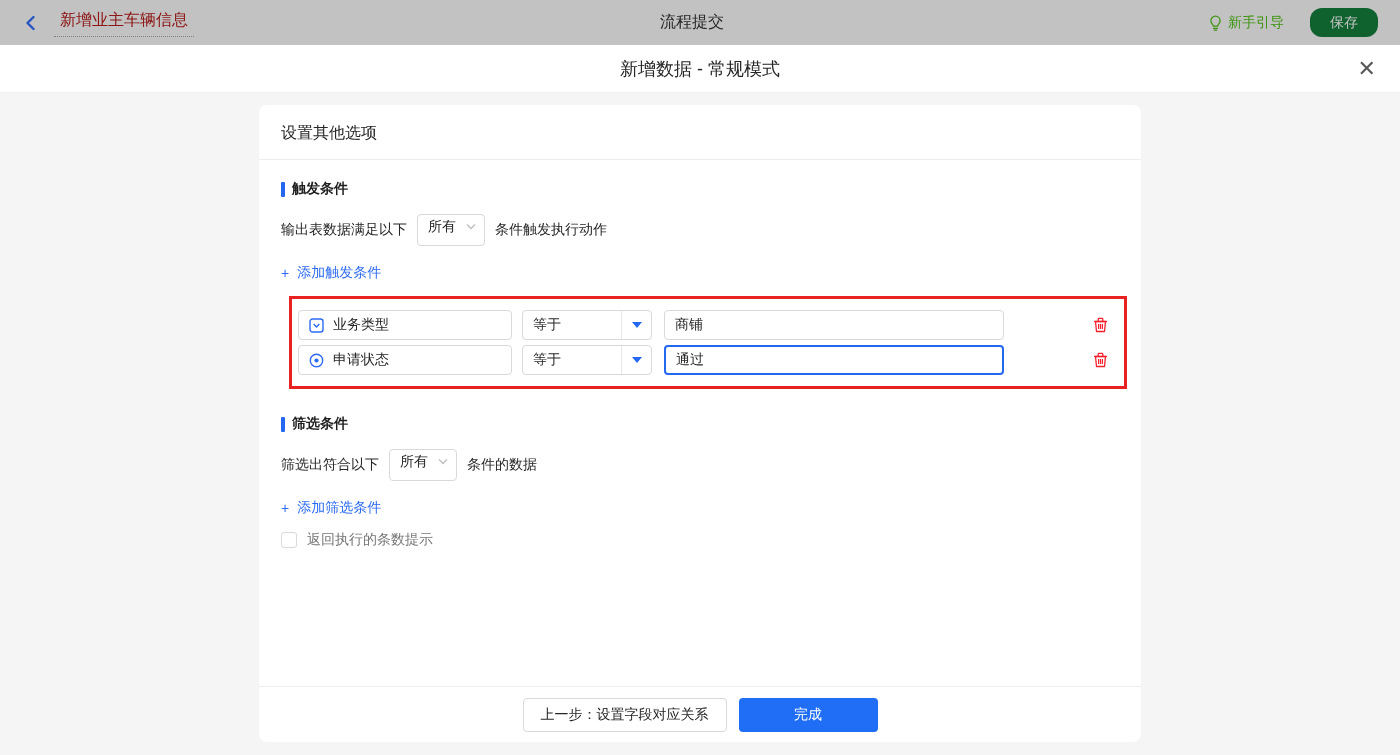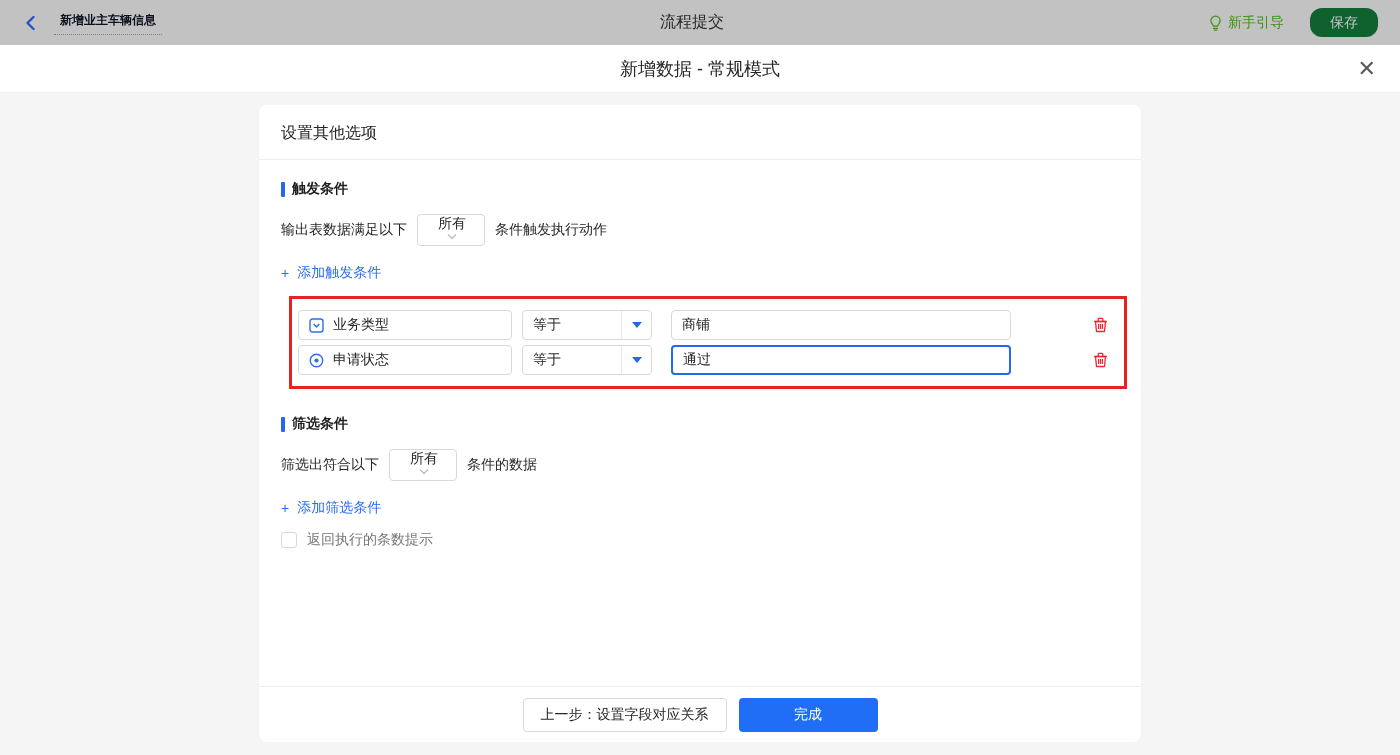--- a/index.html
+++ b/index.html
@@ -6,22 +6,22 @@
   html,body { width:1400px; height:755px; overflow:hidden;
     font-family:"Liberation Sans","DejaVu Sans",sans-serif; background:#fff; }
 
   
   .topbar { position:relative; height:45px; background:#ffffff;
     display:flex; align-items:center; padding:0 22px; }
   .topbar::after { content:""; position:absolute; inset:0;
     background:rgba(0,0,0,0.24); pointer-events:none; z-index:5; }
   .tb-left { display:flex; align-items:center; gap:14px; }
   .back-ic { width:18px; height:18px; display:flex; align-items:center; cursor:pointer; }
-  .tb-title { font-size:12px; color:#0f172a; padding:2px 6px 5px 6px;
-    border-bottom:1px dotted #a8a8a8;font-weight:bold; }
+  .tb-title { font-size:16px; color:#b91c1c; padding:2px 6px 5px 6px;
+    border-bottom:1px dotted #a8a8a8; }
   .tb-center { position:absolute; left:0; right:16px; text-align:center;
     font-size:16px; color:#333; pointer-events:none; }
   .tb-right { margin-left:auto; display:flex; align-items:center; gap:26px; z-index:2; }
   .guide { display:flex; align-items:center; gap:5px; color:#52c41a;
     font-size:14px; cursor:pointer; }
   .save-btn { width:68px; height:29px; background:#15803d; color:#fff;
     border:none; border-radius:12px; font-size:14px; cursor:pointer; }
 
   
   .dialog-header { height:48px; background:#fff; border-bottom:1px solid #f0f0f0;
@@ -37,42 +37,42 @@
     color:#262626; border-bottom:1px solid #ededed; flex:none; }
   .card-body { flex:1; padding:20px 22px 0 22px; }
 
   .sec-title { display:flex; align-items:center; gap:7px; margin-bottom:16px; }
   .sec-bar { width:4px; height:15px; background:#2468f2; border-radius:1px; }
   .sec-text { font-size:14px; font-weight:bold; color:#1f1f1f; }
 
   .sentence { display:flex; align-items:center; gap:10px; font-size:14px; color:#262626; }
   .mini-select { width:68px; height:32px; border:1px solid #d9d9d9; border-radius:4px;
     background:#fff; display:flex; align-items:center; justify-content:space-between;
-    padding:0 8px 7px 10px; cursor:pointer;flex-direction:column; }
+    padding:0 8px 7px 10px; cursor:pointer; }
   .mini-select .val { font-size:14px; color:#262626; }
 
   .add-link { display:flex; align-items:center; gap:8px; color:#2d6bf2;
     font-size:14px; margin:18px 0 14px 0; cursor:pointer; width:max-content; }
 
   .red-box { margin-left:8px; width:838px; border:3px solid #e82121;
     padding:6px 0 6px 6px; }
   .cond-row { display:flex; align-items:center; height:30px; margin:5px 0; }
   .field-box { width:214px; height:30px; border:1px solid #d9d9d9; border-radius:4px;
     display:flex; align-items:center; gap:9px; padding:0 10px; background:#fff;
     cursor:pointer; }
   .field-box .lbl { font-size:14px; color:#262626; }
   .op-box { width:130px; height:30px; border:1px solid #d9d9d9; border-radius:4px;
     margin-left:10px; display:flex; align-items:stretch; background:#fff; cursor:pointer; }
   .op-box .op-lbl { flex:1; display:flex; align-items:center; padding-left:10px;
     font-size:14px; color:#262626; }
   .op-box .op-caret { width:30px; border-left:1px solid #e8e8e8; display:flex;
     align-items:center; justify-content:center; }
   .caret-down { width:0; height:0; border-left:5px solid transparent;
     border-right:5px solid transparent; border-top:6px solid #2468f2; }
-  .val-input { width:340px; height:30px; margin-left:19px; border:1px solid #d9d9d9;
+  .val-input { width:340px; height:30px; margin-left:12px; border:1px solid #d9d9d9;
     border-radius:4px; padding:0 10px; font-size:14px; color:#262626; outline:none;
     font-family:inherit; }
   .val-input.focused { border:2px solid #2468f2; }
   .trash { margin-left:auto; margin-right:16px; cursor:pointer; display:flex; }
 
   .chk-group { margin-top:20px; }
   .chk-row { display:flex; align-items:center; gap:10px; margin-bottom:15px;
     cursor:pointer; width:max-content; }
   .chk-box { width:16px; height:16px; border:1px solid #d9d9d9; border-radius:3px;
     background:#fff; flex:none; }

